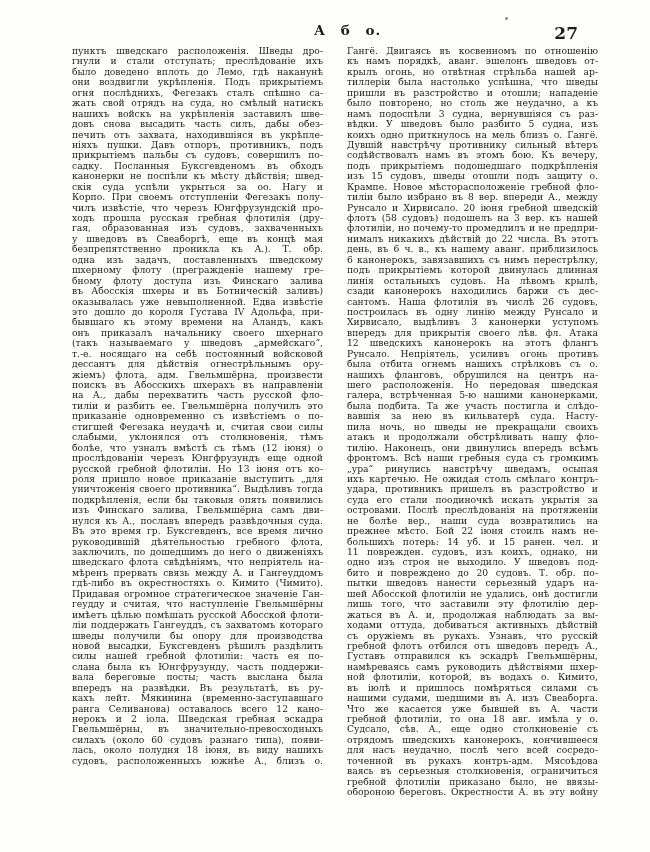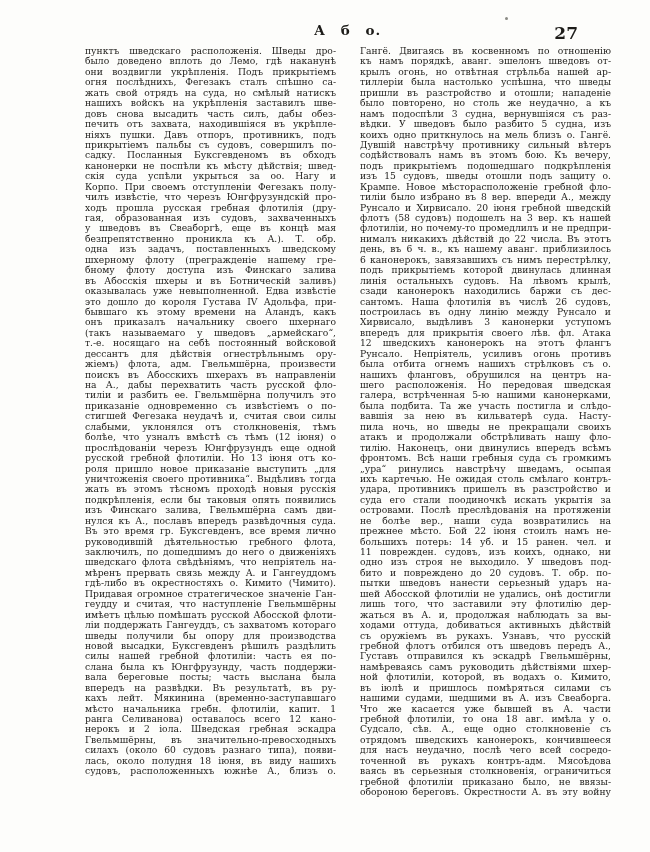--- a/index.html
+++ b/index.html
@@ -36,21 +36,21 @@
   }
   .page-number {
     position: absolute;
     right: 20px;
     top: 1px;
     font-size: 17px;
     font-weight: bold;
   }
   .columns {
     position: absolute;
-    left: 85px;
+    left: 72px;
     top: 46px;
     width: 526px;
     display: flex;
     gap: 24px;
   }
   .column {
     width: 258px;
     overflow: hidden;
   }
   .line {
@@ -77,20 +77,21 @@
 
 <div class="page">
   <div class="header">
     <div class="header-title">А б о.</div>
     <div class="page-number">27</div>
   </div>
   <div class="speck"></div>
   <div class="columns">
     <div class="column">
         <div class="line">пунктъ шведскаго расположенія. Шведы дро-</div>
+        <div class="line">гнули и стали отступать; преслѣдованіе ихъ</div>
         <div class="line">было доведено вплоть до Лемо, гдѣ наканунѣ</div>
         <div class="line">они воздвигли укрѣпленія. Подъ прикрытіемъ</div>
         <div class="line">огня послѣднихъ, Фегезакъ сталъ спѣшно са-</div>
         <div class="line">жать свой отрядъ на суда, но смѣлый натискъ</div>
         <div class="line">нашихъ войскъ на укрѣпленія заставилъ шве-</div>
         <div class="line">довъ снова высадить часть силъ, дабы обез-</div>
         <div class="line">печить отъ захвата, находившіяся въ укрѣпле-</div>
         <div class="line">ніяхъ пушки. Давъ отпоръ, противникъ, подъ</div>
         <div class="line">прикрытіемъ пальбы съ судовъ, совершилъ по-</div>
         <div class="line">садку. Посланныя Буксгевденомъ въ обходъ</div>
@@ -118,42 +119,40 @@
         <div class="line">на А., дабы перехватить часть русской фло-</div>
         <div class="line">тиліи и разбить ее. Гвельмшёрна получилъ это</div>
         <div class="line">приказаніе одновременно съ извѣстіемъ о по-</div>
         <div class="line">стигшей Фегезака неудачѣ и, считая свои силы</div>
         <div class="line">слабыми, уклонялся отъ столкновенія, тѣмъ</div>
         <div class="line">болѣе, что узналъ вмѣстѣ съ тѣмъ (12 іюня) о</div>
         <div class="line">прослѣдованіи черезъ Юнгфрузундъ еще одной</div>
         <div class="line">русской гребной флотиліи. Но 13 іюня отъ ко-</div>
         <div class="line">роля пришло новое приказаніе выступить „для</div>
         <div class="line">уничтоженія своего противника“. Выдѣливъ тогда</div>
-        <div class="line">жать въ этомъ тѣсномъ проходѣ новыя русскія</div>
         <div class="line">подкрѣпленія, если бы таковыя опять появились</div>
         <div class="line">изъ Финскаго залива, Гвельмшёрна самъ дви-</div>
         <div class="line">нулся къ А., пославъ впередъ развѣдочныя суда.</div>
         <div class="line">Въ это время гр. Буксгевденъ, все время лично</div>
         <div class="line">руководившій дѣятельностью гребного флота,</div>
         <div class="line">заключилъ, по дошедшимъ до него о движеніяхъ</div>
         <div class="line">шведскаго флота свѣдѣніямъ, что непріятель на-</div>
         <div class="line">мѣренъ прервать связь между А. и Гангеуддомъ</div>
         <div class="line">гдѣ-либо въ окрестностяхъ о. Кимито (Чимито).</div>
         <div class="line">Придавая огромное стратегическое значеніе Ган-</div>
         <div class="line">геудду и считая, что наступленіе Гвельмшёрны</div>
         <div class="line">имѣетъ цѣлью помѣшать русской Абосской флоти-</div>
         <div class="line">ліи поддержать Гангеуддъ, съ захватомъ котораго</div>
         <div class="line">шведы получили бы опору для производства</div>
         <div class="line">новой высадки, Буксгевденъ рѣшилъ раздѣлить</div>
         <div class="line">силы нашей гребной флотиліи: часть ея по-</div>
         <div class="line">слана была къ Юнгфрузунду, часть поддержи-</div>
         <div class="line">вала береговые посты; часть выслана была</div>
         <div class="line">впередъ на развѣдки. Въ результатѣ, въ ру-</div>
         <div class="line">кахъ лейт. Мякинина (временно-заступавшаго</div>
-        <div class="line">мѣсто начальника гребн. флотиліи, капит. 1</div>
         <div class="line">ранга Селиванова) оставалось всего 12 кано-</div>
         <div class="line">нерокъ и 2 іола. Шведская гребная эскадра</div>
         <div class="line">Гвельмшёрны, въ значительно-превосходныхъ</div>
         <div class="line">силахъ (около 60 судовъ разнаго типа), появи-</div>
         <div class="line">лась, около полудня 18 іюня, въ виду нашихъ</div>
         <div class="line">судовъ, расположенныхъ южнѣе А., близъ о.</div>
       </div>
     <div class="column">
         <div class="line">Гангё. Двигаясь въ косвенномъ по отношенію</div>
         <div class="line">къ намъ порядкѣ, аванг. эшелонъ шведовъ от-</div>

